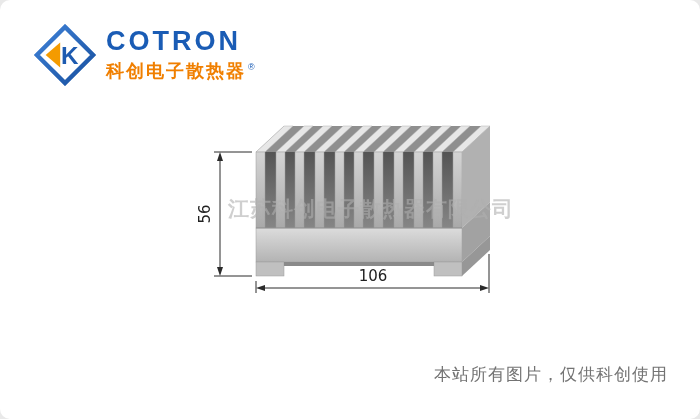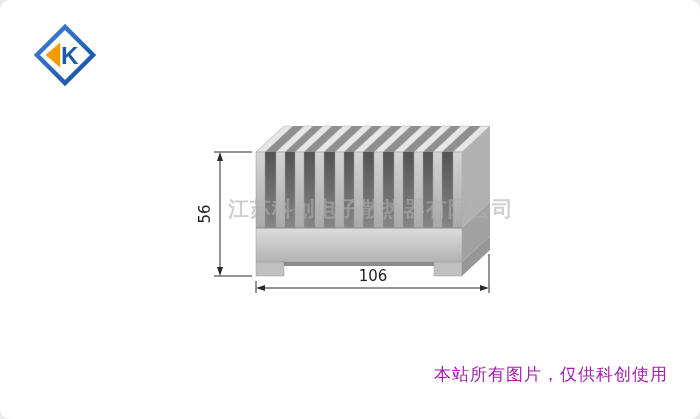--- a/index.html
+++ b/index.html
@@ -22,40 +22,46 @@
   .dim-text { font-family:"DejaVu Sans","Liberation Sans",sans-serif; fill:#222222; font-size:15px; }
   
   .watermark {
     position:absolute; left:228px; top:195px; width:290px; text-align:left;
     font-size:21px; letter-spacing:1px; color:rgba(175,175,175,0.6);
     z-index:3; pointer-events:none; font-weight:bold;
   }
   
   .notice {
     position:absolute; right:32px; top:363px; font-size:17px;
-    color:#a21caf; letter-spacing:1px; font-weight:500;
+    color:#737373; letter-spacing:1px; font-weight:500;
   }
 </style>
 </head>
 <body>
 
 <div class="canvas">
 
   <header class="logo">
     <svg class="logo-mark" viewBox="0 0 64 64" aria-hidden="true">
       <defs>
         <linearGradient id="lgBlue" x1="0" y1="0" x2="1" y2="1">
           <stop offset="0" stop-color="#3f82d8"></stop>
             <stop offset="1" stop-color="#174f9e"></stop>
         </linearGradient>
       </defs>
       <polygon points="32,3 61,32 32,61 3,32" fill="#ffffff" stroke="url(#lgBlue)" stroke-width="4.5"></polygon>
       <polygon points="12,32 27,19 27,45" fill="#f49b00"></polygon>
       <text x="37" y="41" text-anchor="middle" font-size="25" font-weight="bold" fill="#1e5bb0" font-family="Liberation Sans, sans-serif">K</text>
     </svg>
+    <div class="logo-text">
+      <div class="brand">COTRON</div>
+      <div class="subtitle">
+        <span>科创电子散热器</span><sup>®</sup>
+      </div>
+    </div>
   </header>
 
   <svg class="drawing" viewBox="0 0 700 419">
     <defs>
       <linearGradient id="finGrad" x1="0" y1="0" x2="0" y2="1">
         <stop offset="0" stop-color="#d4d4d4"></stop>
           <stop offset="1" stop-color="#a9a9a9"></stop>
       </linearGradient>
       <linearGradient id="gapGrad" x1="0" y1="0" x2="0" y2="1">
         <stop offset="0" stop-color="#545454"></stop>

